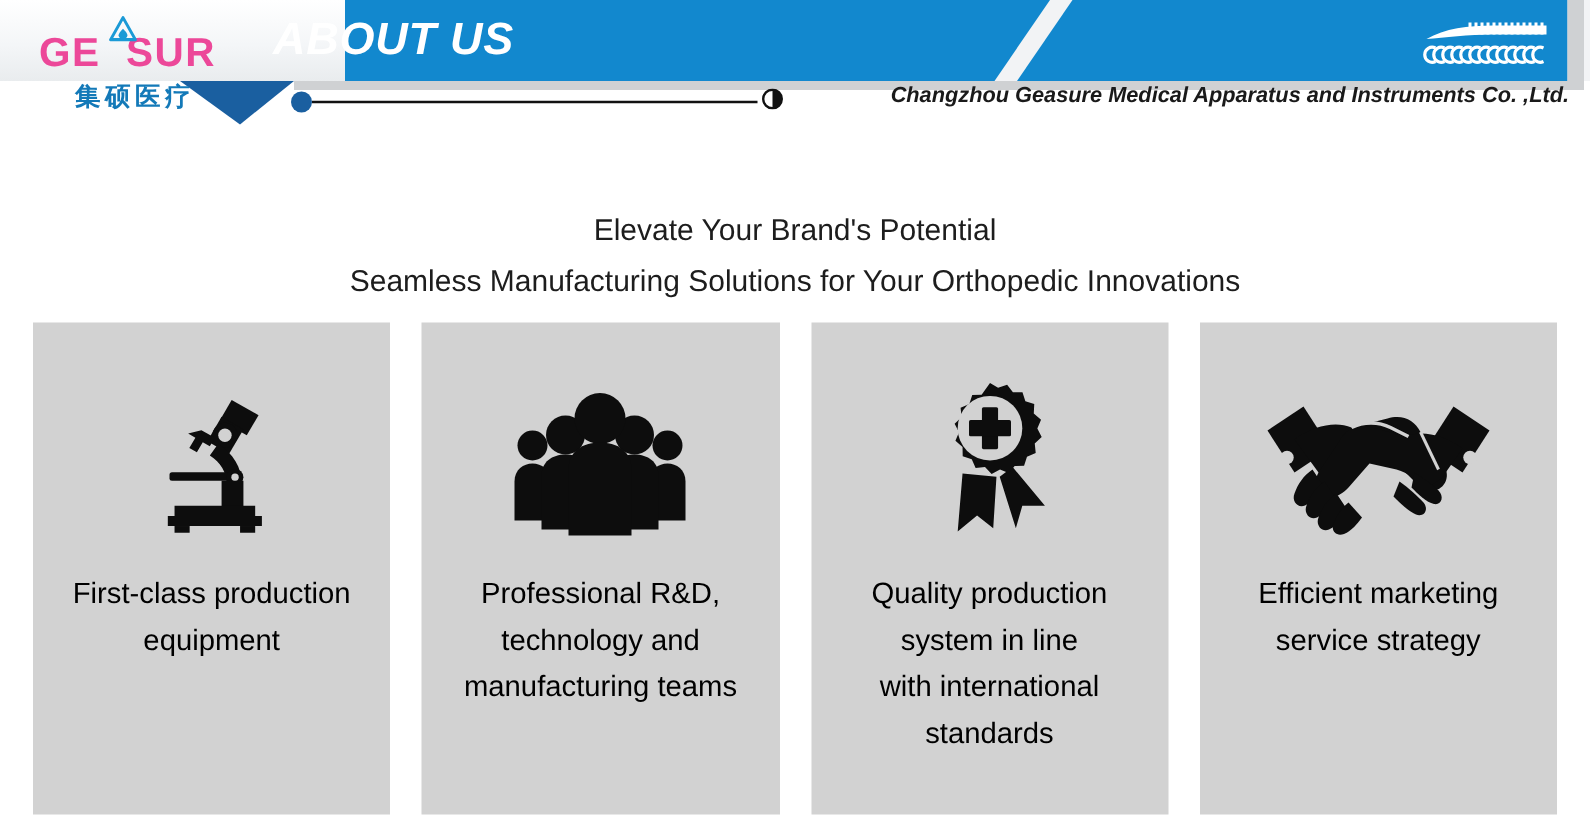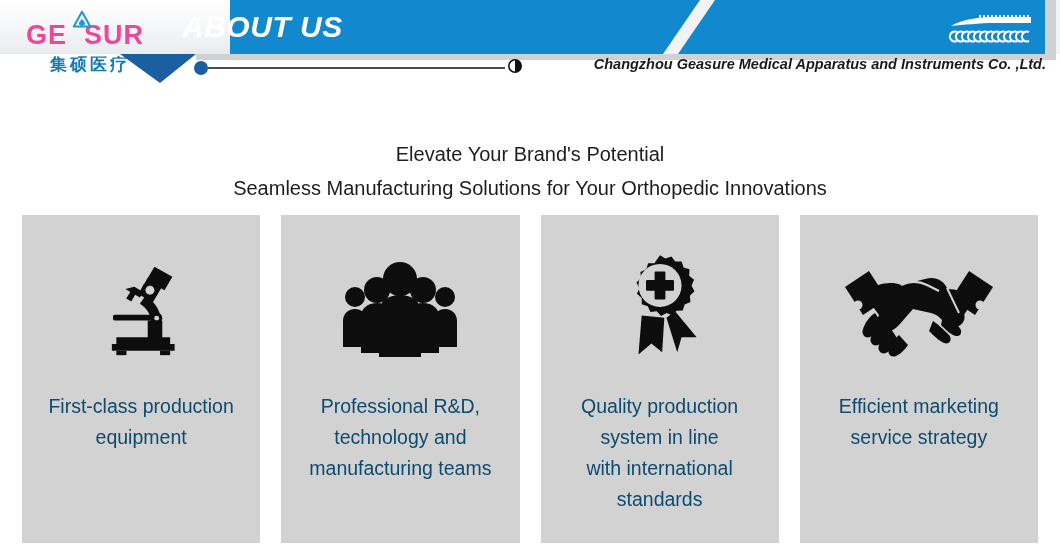--- a/index.html
+++ b/index.html
@@ -159,25 +159,25 @@
     align-items: center;
   }
   .card-icon {
     margin-top: 32px;
     height: 120px;
     display: flex;
     align-items: center;
     justify-content: center;
   }
   .card-text {
-    margin-top: 24px;
+    margin-top: 14px;
     width: 94%;
     text-align: center;
     font-size: 19.5px;
-    color: #0c4a6e;
+    color: #000000;
     line-height: 31px;
   }
 </style>
 </head>
 <body>
 
 <div class="page">
 
   <div class="header">
 

